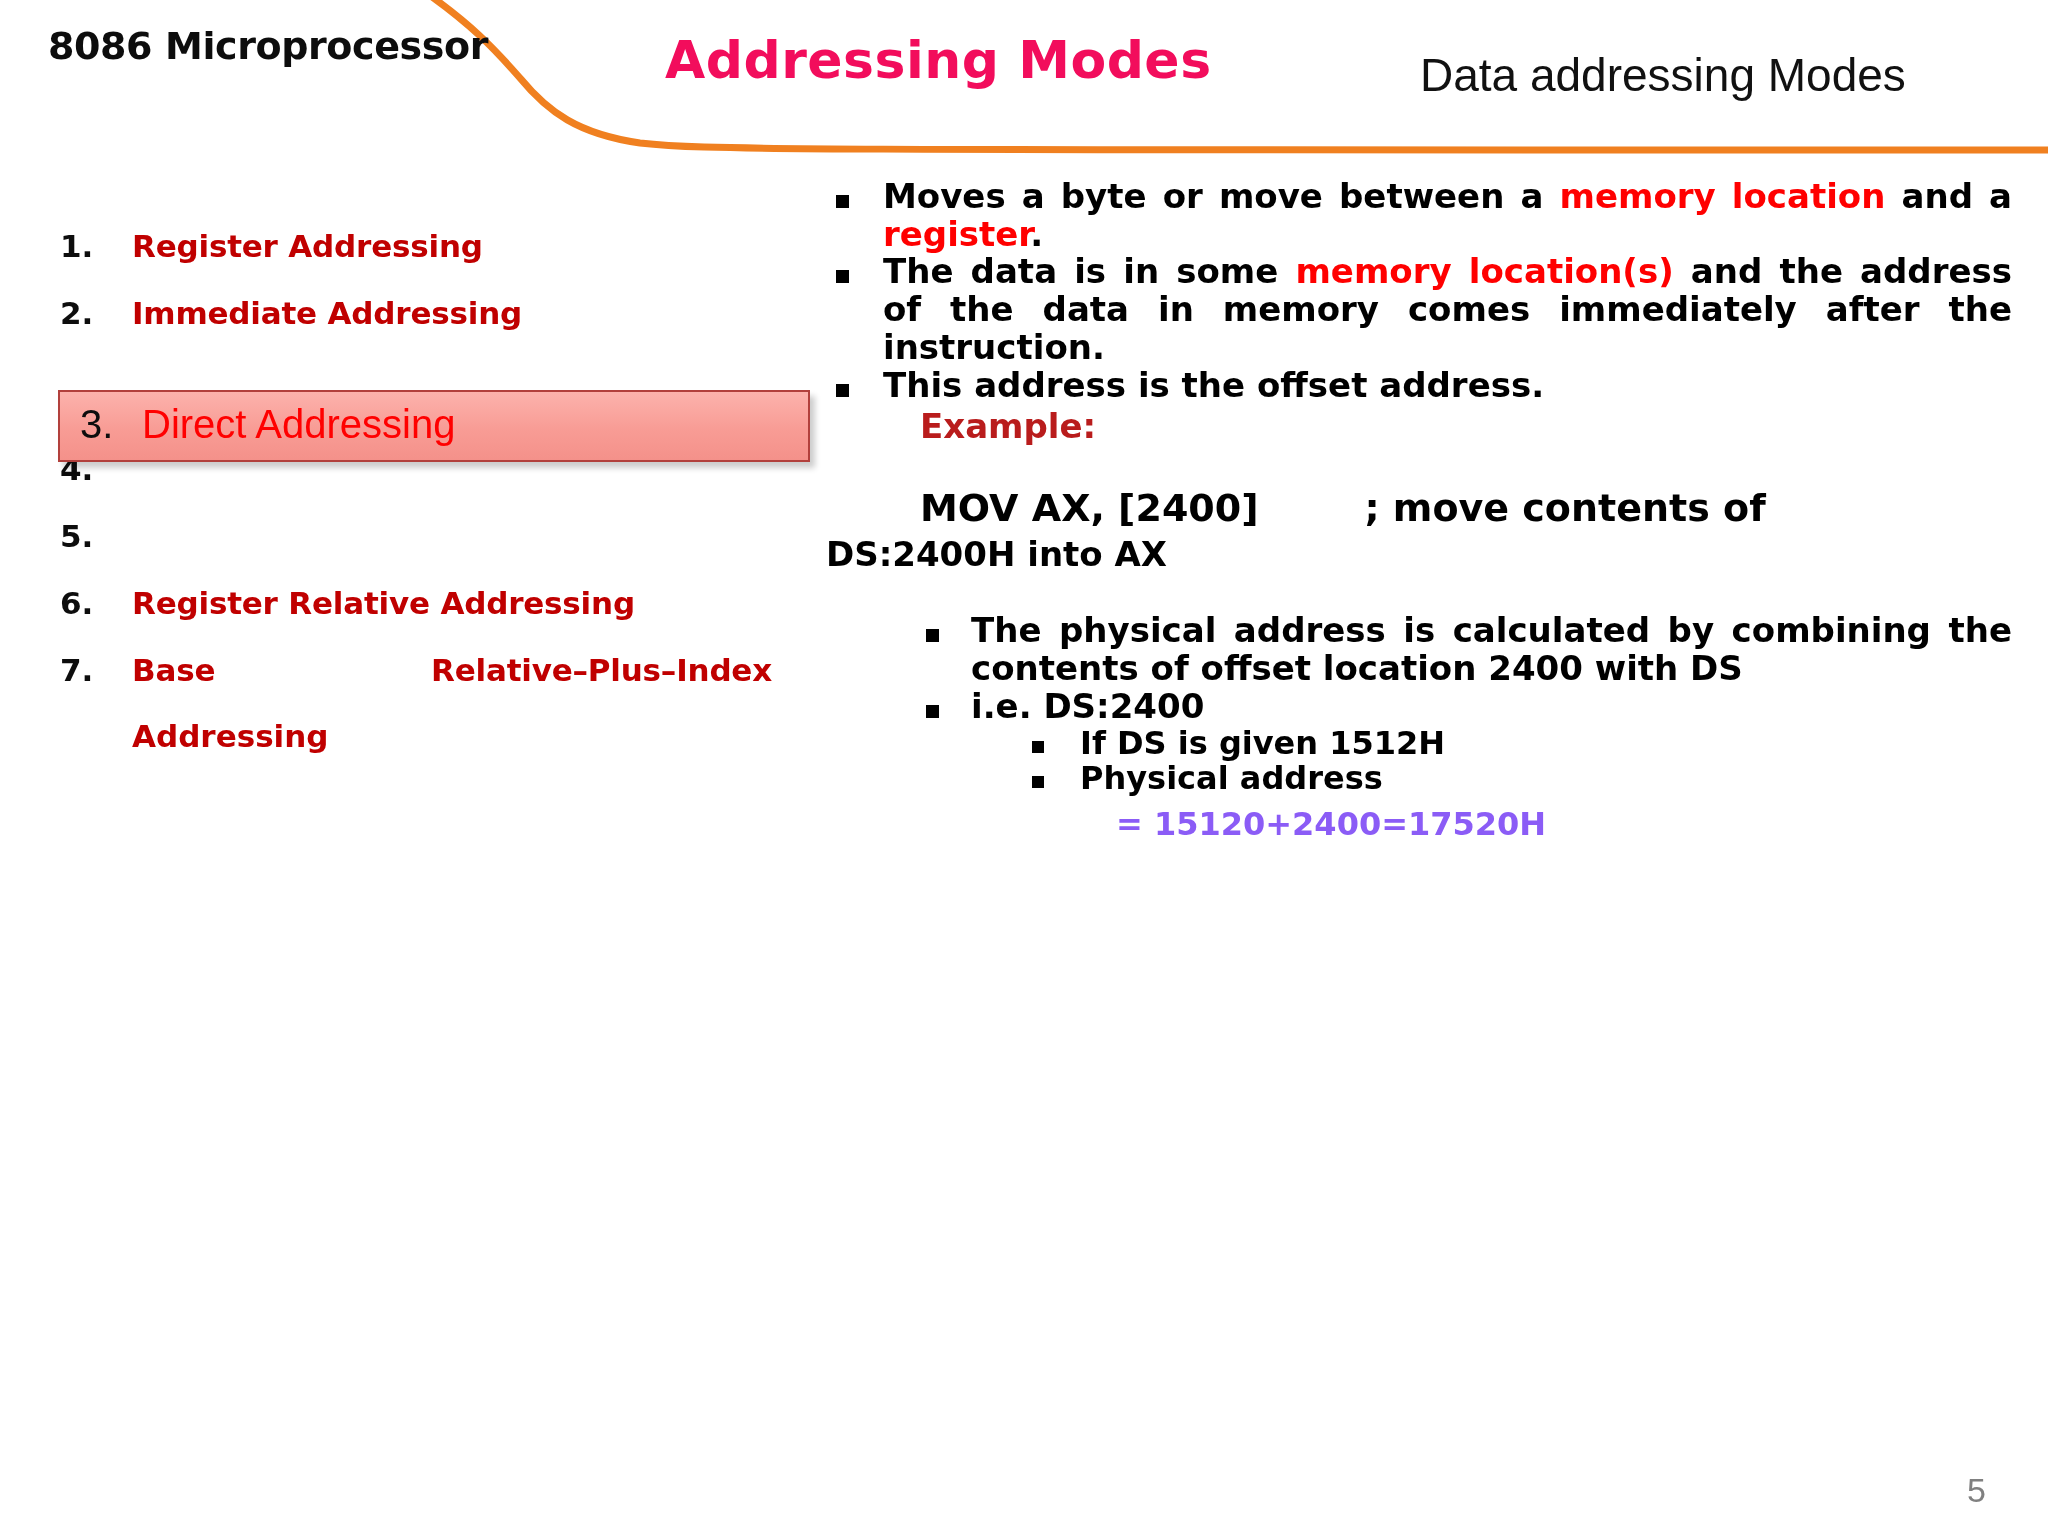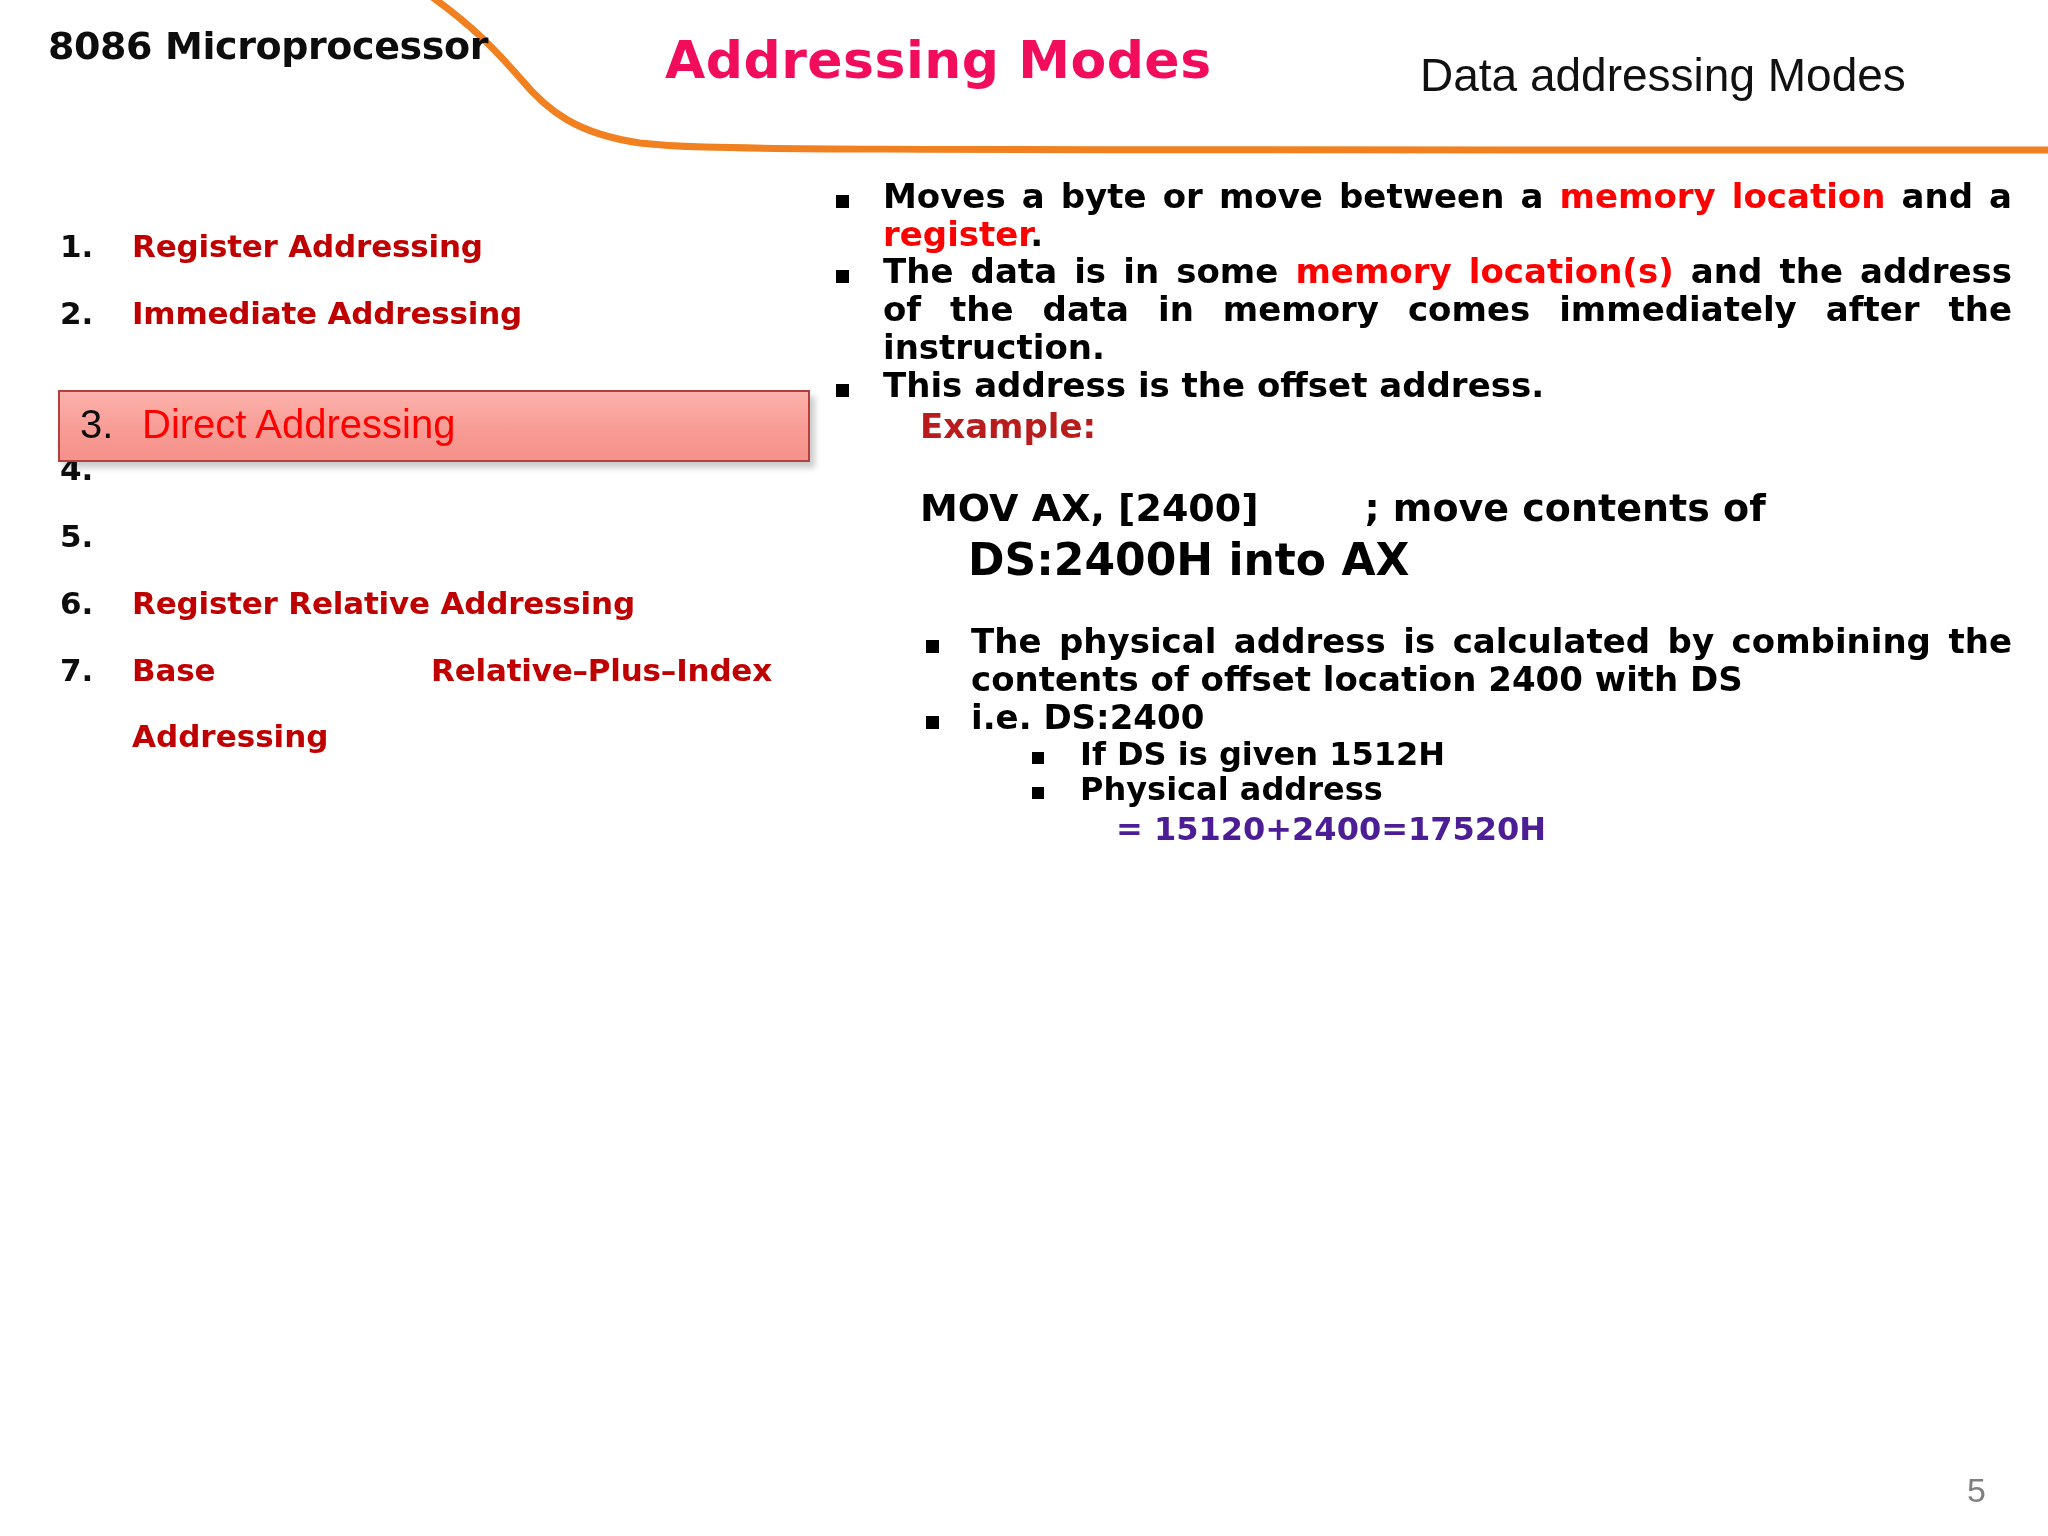--- a/index.html
+++ b/index.html
@@ -187,23 +187,22 @@
   #mov-line {
     margin-left: 94px;
     margin-top: 40px;
     font-size: 38px;
     font-weight: bold;
     color: #000000;
     white-space: pre;
     font-family: "DejaVu Sans", sans-serif;
   }
   #mov-line2 {
-    margin-left: 142px;
     margin-top: 4px;
-    font-size: 44px;
+    font-size: 34px;
     font-weight: bold;
     color: #000000;
     font-family: "DejaVu Sans", sans-serif;
   }
 
   
   #level2-group { margin-top: 38px; }
   .lvl2 .sq-bullet { margin-left: 100px; }
   .lvl2 .b-text {
     margin-left: 32px;
@@ -215,24 +214,24 @@
     height: 12px;
     margin-top: 15px;
   }
   .lvl3 .b-text {
     margin-left: 36px;
     width: 900px;
     font-size: 32px;
   }
   #phys-calc {
     margin-left: 290px;
-    margin-top: 2px;
+    margin-top: 8px;
     font-size: 32px;
     font-weight: bold;
-    color: #4c1d95;
+    color: #8b5cf6;
     font-family: "DejaVu Sans", sans-serif;
   }
 
   
   #page-number {
     position: absolute;
     right: 62px;
     bottom: 26px;
     font-size: 34px;
     color: #808080;

